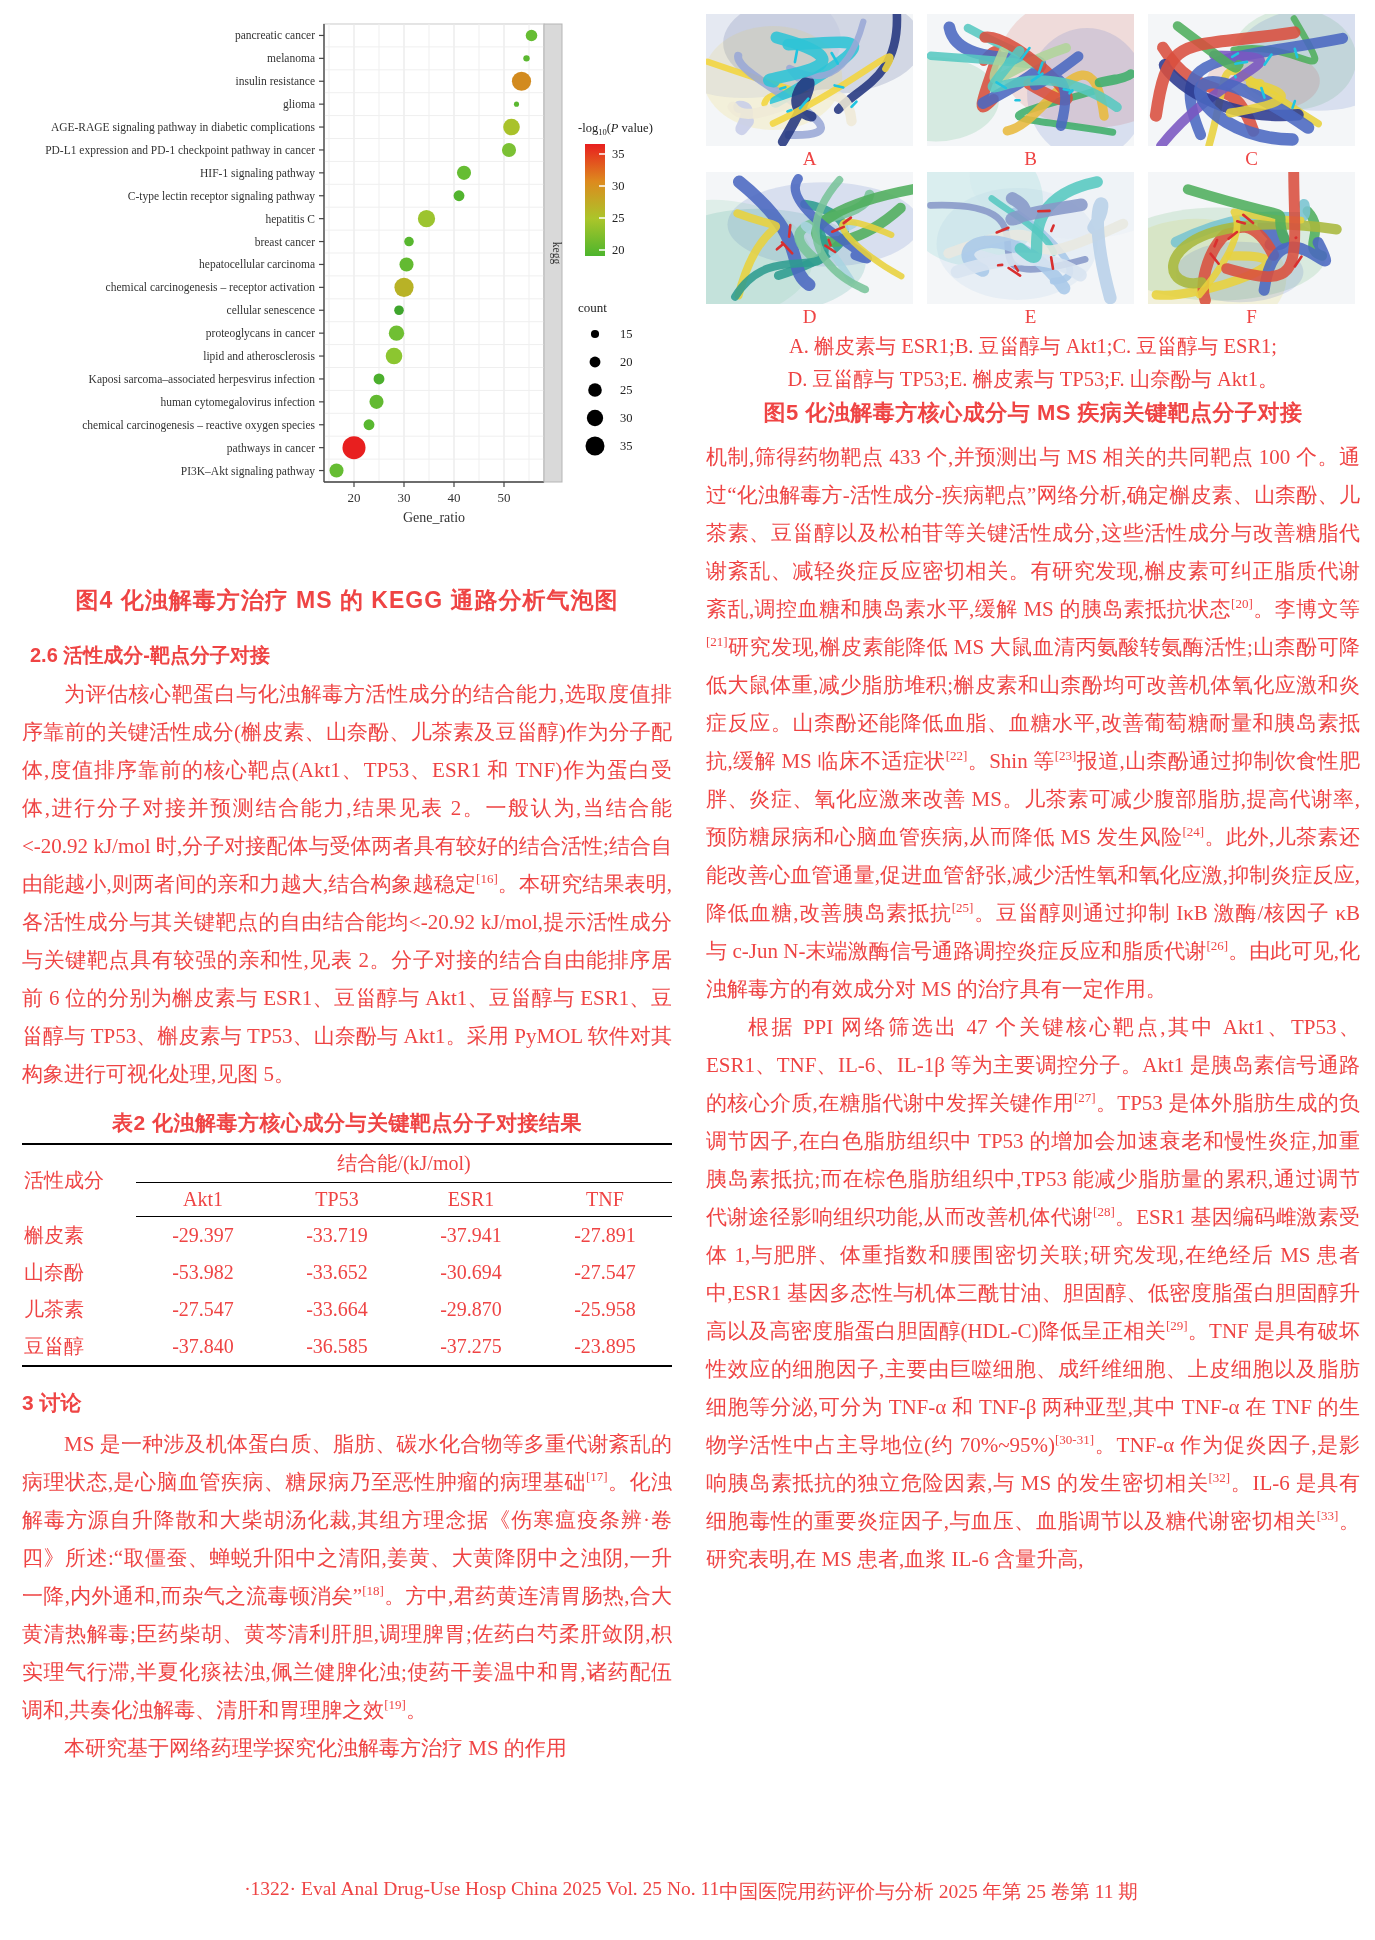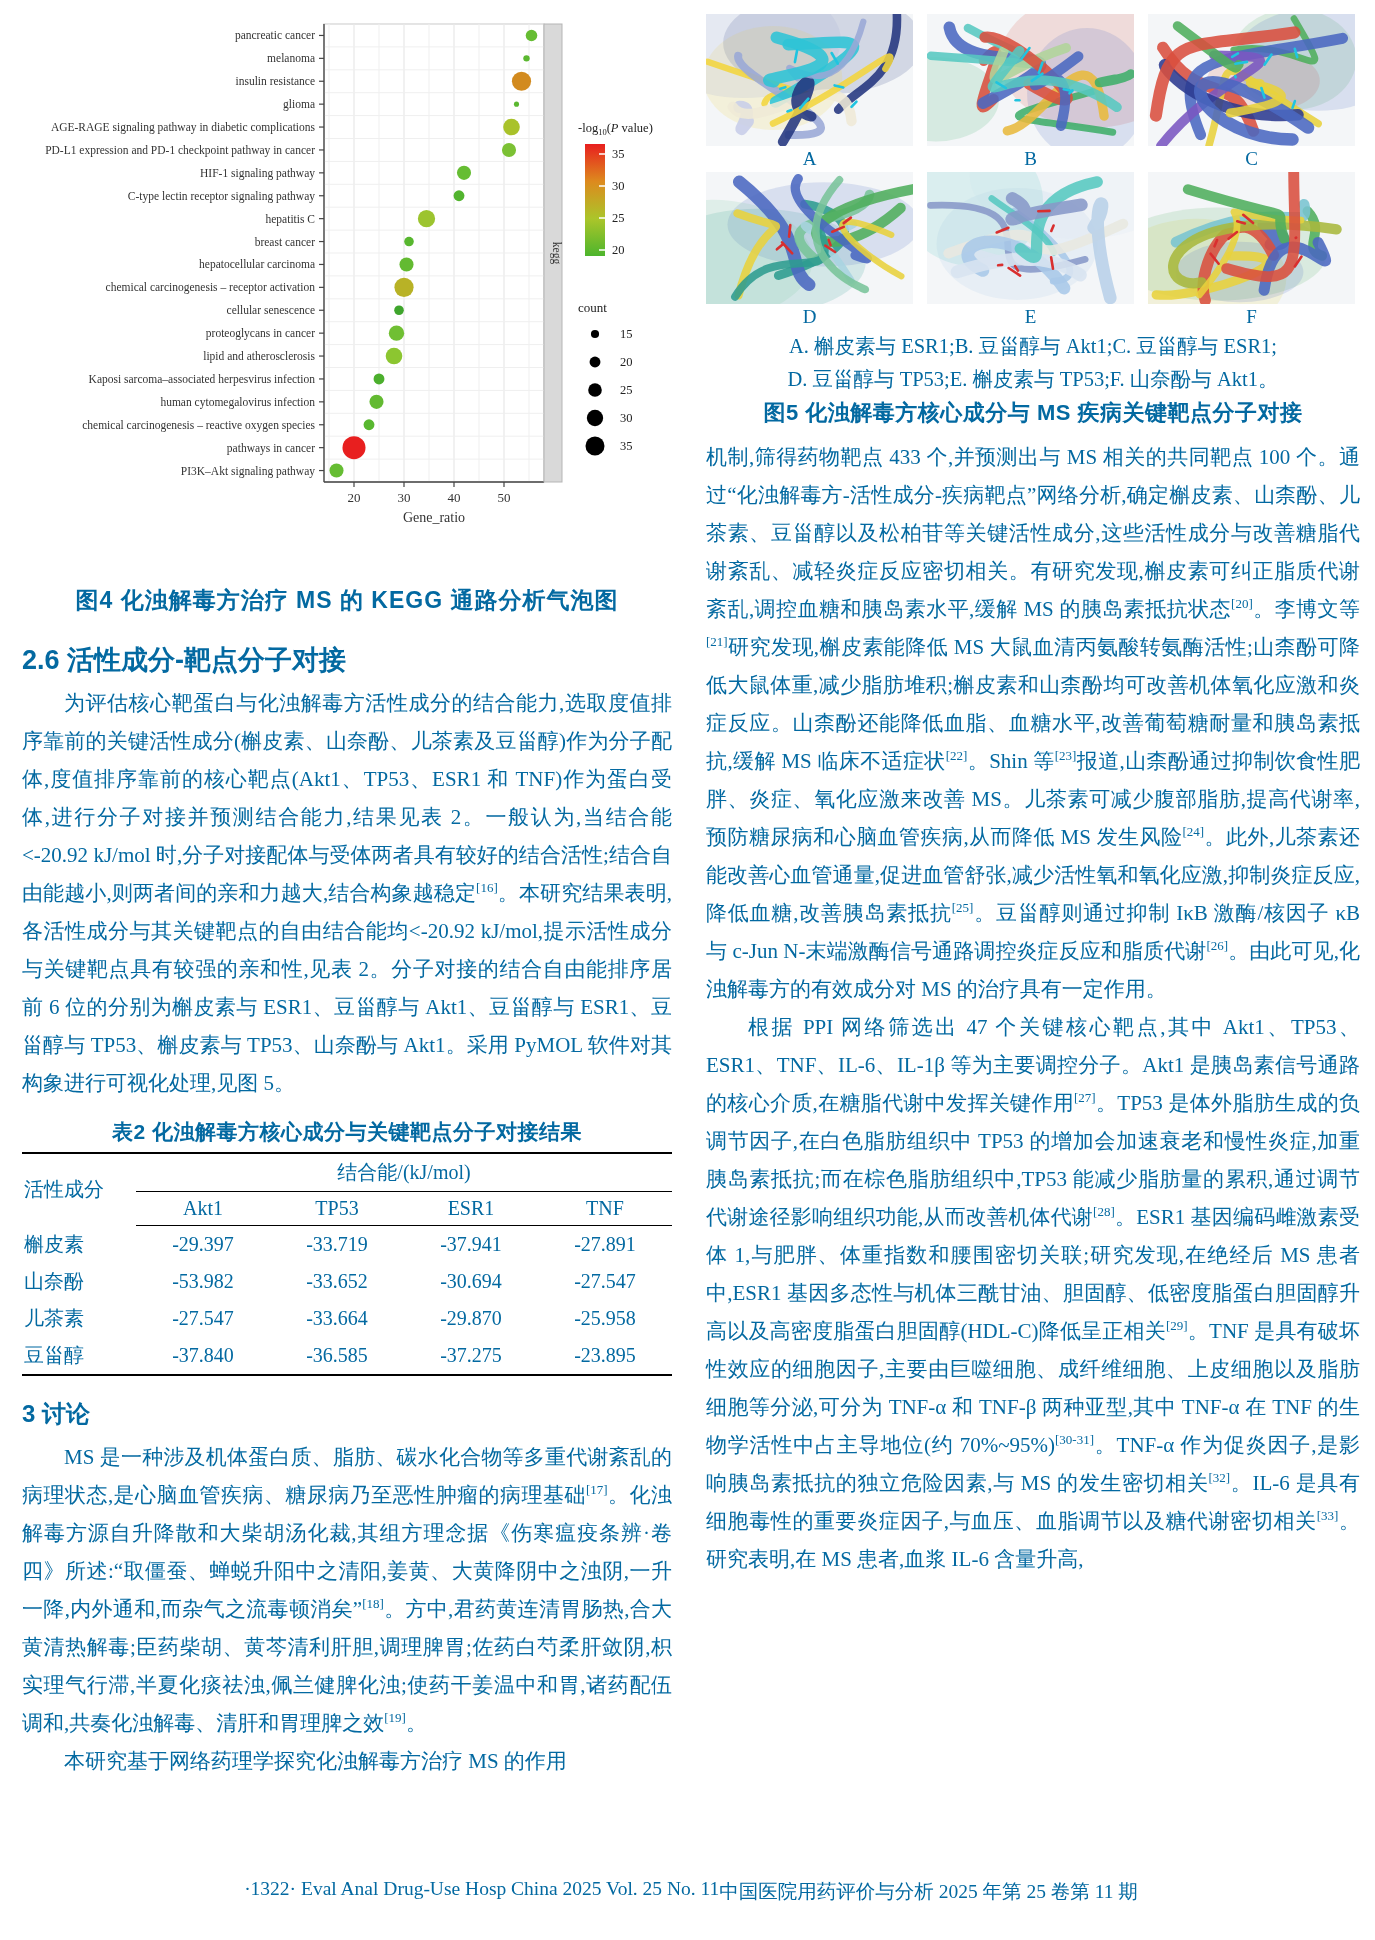--- a/index.html
+++ b/index.html
@@ -1,26 +1,26 @@
 <!DOCTYPE html>
 <html><head>
 <meta charset="utf-8">
 <style>
   html,body{margin:0;padding:0;background:#ffffff;}
   .page{position:relative;width:1375px;height:1940px;background:#fff;overflow:hidden;
-        font-family:"Liberation Serif",serif;color:#0369a1;}
+        font-family:"Liberation Serif",serif;color:#ef4444;}
   .col-left{position:absolute;left:22px;top:12px;width:650px;}
   .col-right{position:absolute;left:706px;top:14px;width:654px;}
 
   
   .fig4-caption{margin-top:24px;text-align:center;font-family:"Liberation Sans",sans-serif;
         font-weight:bold;font-size:23px;letter-spacing:1px;}
   
-  .h-sub{margin:26px 0 6px 0;font-family:"Liberation Sans",sans-serif;font-weight:bold;font-size:27px;}
-  .h-sec{margin:22px 0 8px 0;font-family:"Liberation Sans",sans-serif;font-weight:bold;font-size:24px;}
+  .h-sub{margin:26px 0 6px 8px;font-family:"Liberation Sans",sans-serif;font-weight:bold;font-size:20px;}
+  .h-sec{margin:22px 0 8px 0;font-family:"Liberation Sans",sans-serif;font-weight:bold;font-size:21px;}
   
   .body{margin:0;font-size:21px;line-height:38px;text-align:justify;word-break:break-word;}
   .indent{text-indent:2em;}
   sup{font-size:13px;line-height:0;}
 
   
   .table-title{margin:16px 0 6px 0;text-align:center;font-family:Liberation Sans, sans-serif;
         font-weight:bold;font-size:21px;letter-spacing:0.5px;}
   table.t2{width:100%;border-collapse:collapse;font-size:20px;
         border-top:2.5px solid #000;border-bottom:2.5px solid #000;}

